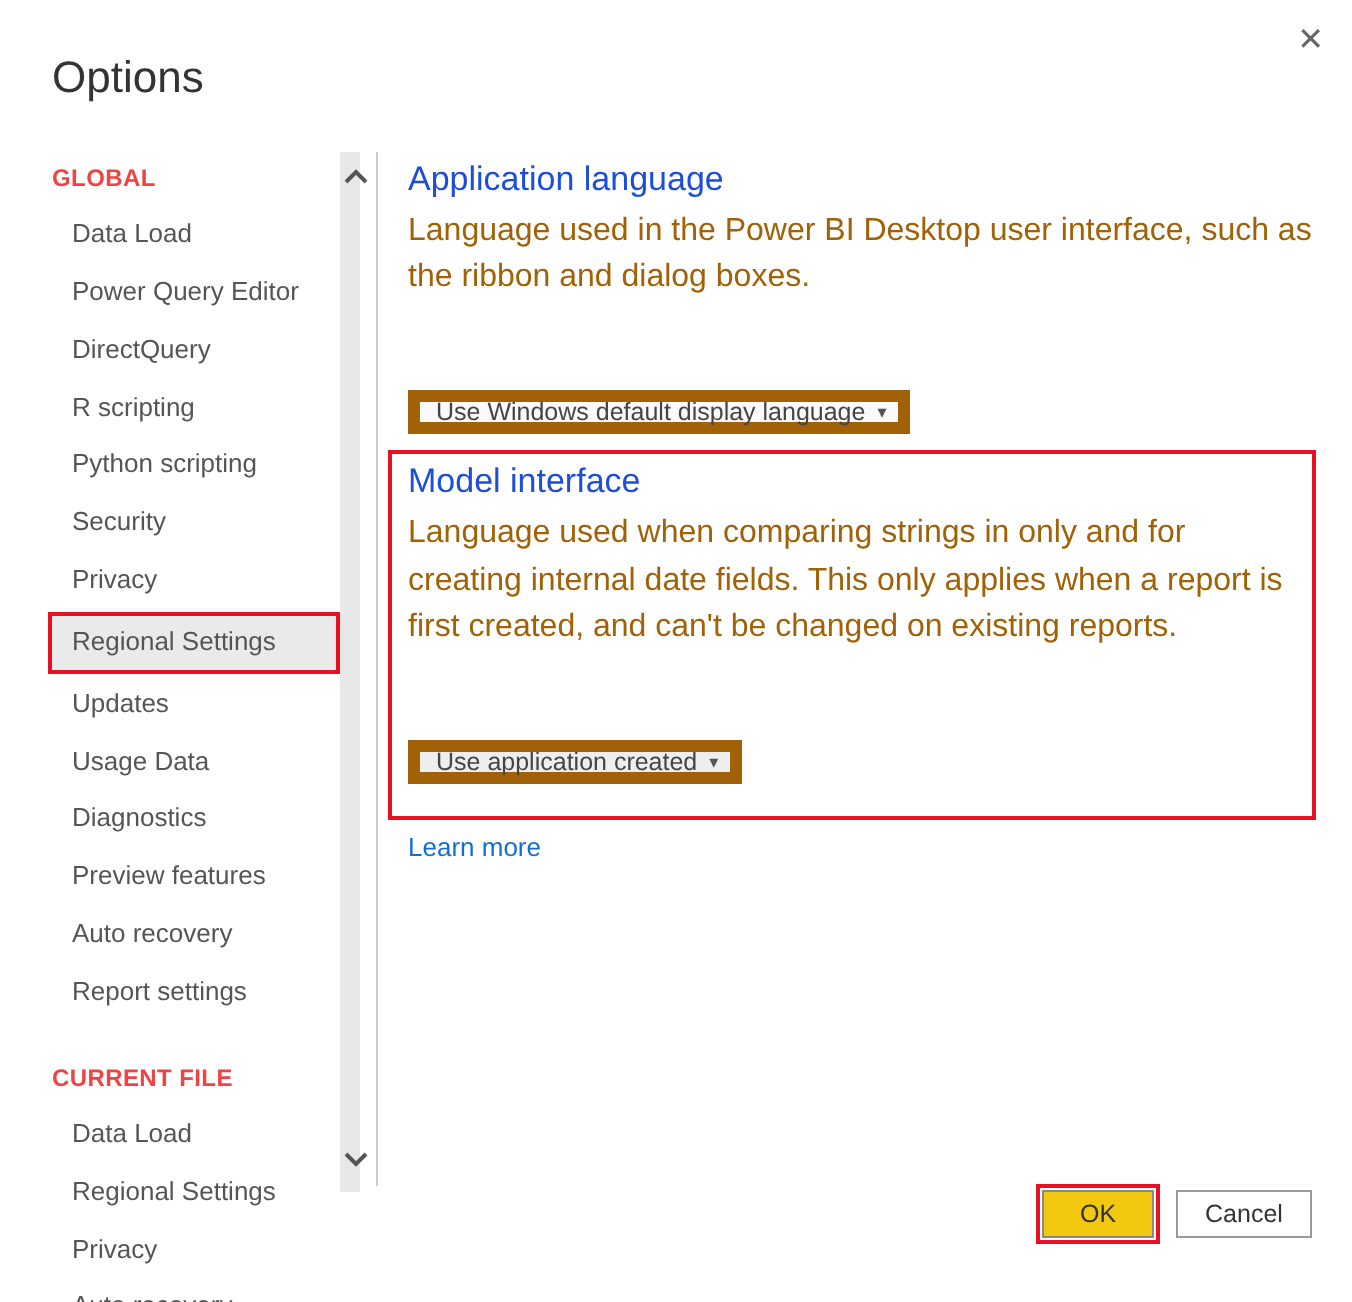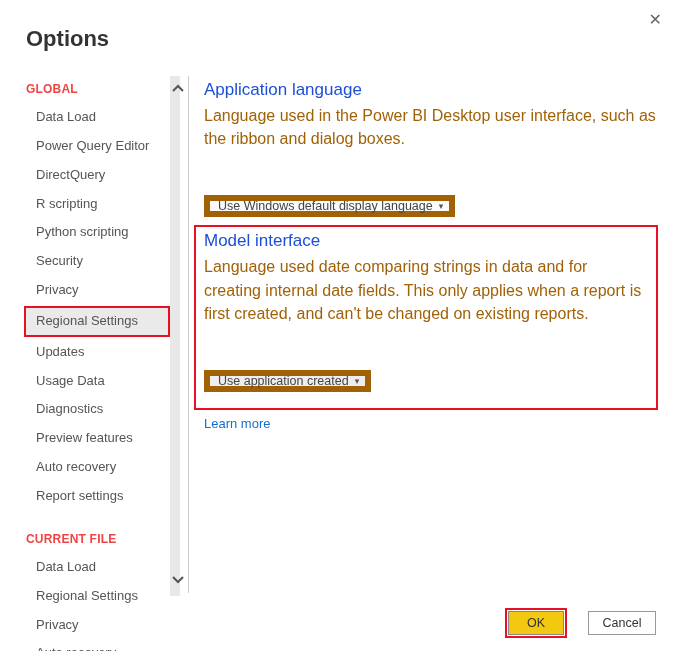--- a/index.html
+++ b/index.html
@@ -13,21 +13,21 @@
       position: relative;
       overflow: hidden;
     }
     .dialog { width: 676px; height: 651px; position: relative; padding: 10px 0 0 0; }
     .close-x {
       position: absolute; top: 10px; right: 14px;
       font-size: 16px; color: #666; cursor: pointer;
       font-family: Arial;
     }
     .title {
-      font-size: 22px; font-weight: 700; color: #333;
+      font-size: 22px; font-weight: 400; color: #333;
       margin: 16px 0 10px 26px;
     }
     .body {
       display: flex;
       position: absolute;
       top: 76px; bottom: 58px; left: 0; right: 0;
     }
     .sidebar {
       width: 170px;
       padding-left: 26px;
@@ -92,22 +92,22 @@
     .select-box .chev { margin-left: 6px; font-size: 9px; color: #555; }
     .section-model {
       border: 2px solid #e81123;
       padding: 4px 8px 8px 8px;
       margin: 0 0 6px -10px;
     }
     .learn-more {
       color: #1170cf; font-size: 13px; cursor: pointer;
     }
     .footer {
-      position: absolute; bottom: 16px; right: 20px;
-      display: flex; gap: 24px; margin-top: 36px;
+      position: absolute; bottom: 32px; right: 20px;
+      display: flex; gap: 11px; margin-top: 36px;
     }
     .btn {
       border: 1px solid #999;
       background: #fff;
       height: 24px; min-width: 68px;
       font-size: 12.5px; color: #333;
       cursor: pointer;
       display: inline-flex; align-items: center; justify-content: center;
     }
     .btn-ok {
@@ -167,21 +167,21 @@
     <div class="content">
       <div class="h2">Application language</div>
       <div class="desc">Language used in the Power BI Desktop user interface, such as the ribbon and dialog boxes.</div>
       <div class="select-box">
         <span>Use Windows default display language</span>
         <span class="chev">▾</span>
       </div>
 
       <div class="section-model">
         <div class="h2">Model interface</div>
-        <div class="desc">Language used date comparing strings in data and for creating internal date fields. This only applies when a report is first created, and can't be changed on existing reports.</div>
+        <div class="desc">Language used when comparing strings in only and for creating internal date fields. This only applies when a report is first created, and can't be changed on existing reports.</div>
         <div class="select-box" style="background:#eee;">
           <span>Use application created</span>
           <span class="chev">▾</span>
         </div>
       </div>
 
       <div class="learn-more">Learn more</div>
     </div>
   </div>
 

